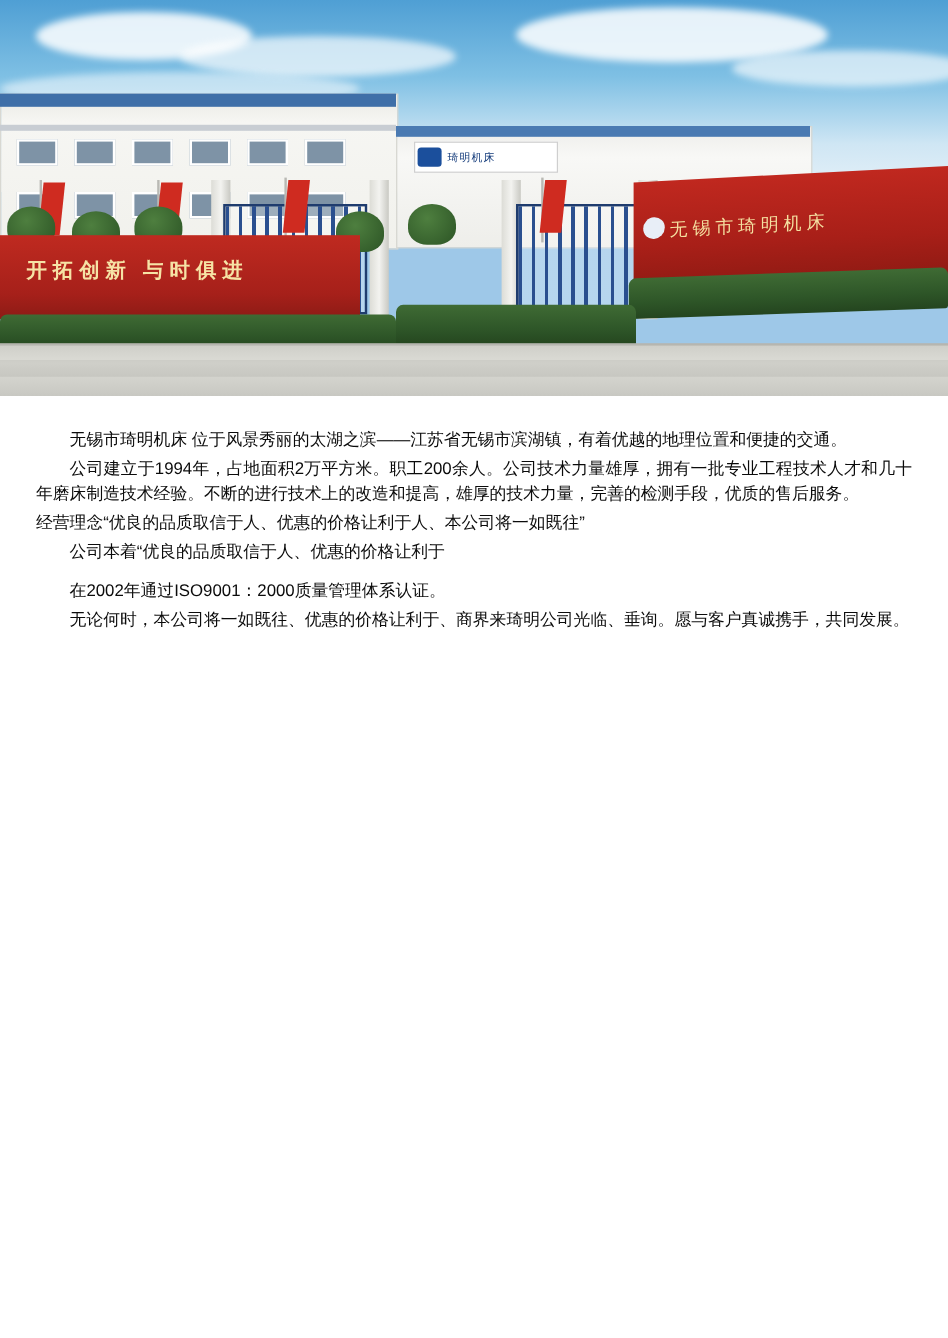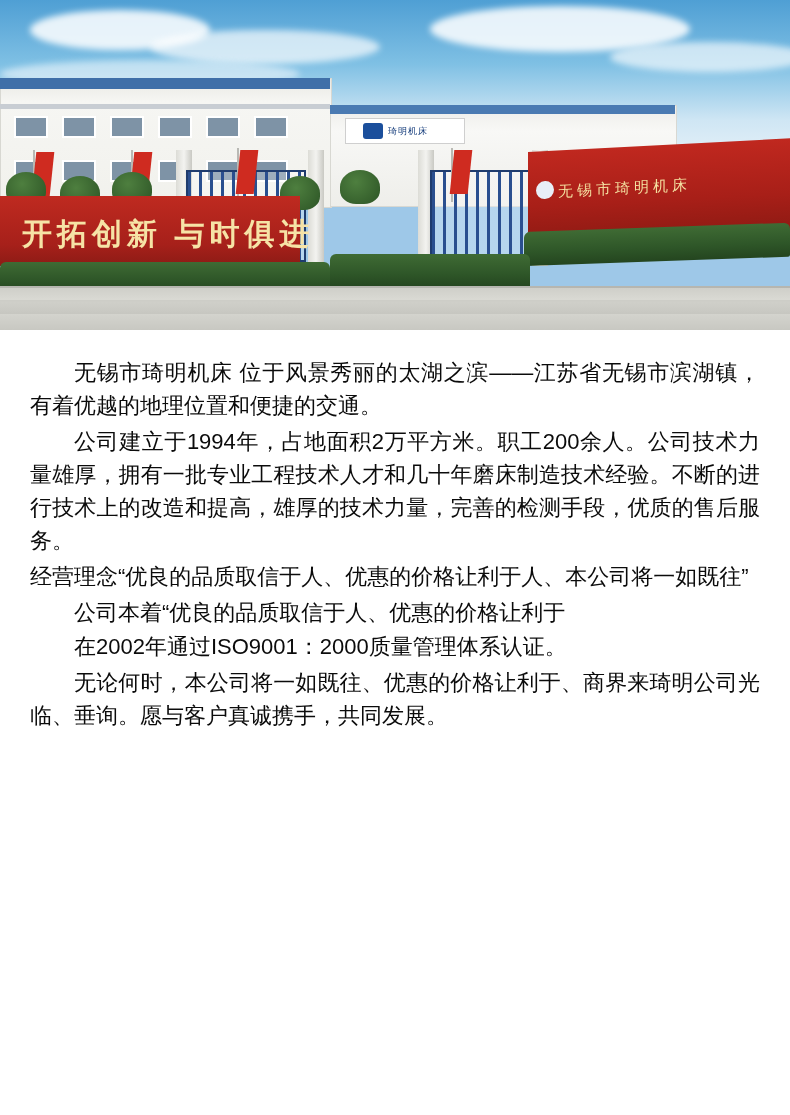--- a/index.html
+++ b/index.html
@@ -92,21 +92,21 @@
   .wr3 { left: 345px; top: 126px; }
 
   
   .sign {
     position: absolute;
     left: 345px; top: 118px;
     width: 120px; height: 26px;
     background: #ffffff;
     border: 1px solid #cfcfcf;
     display: flex; align-items: center; gap: 5px;
-    padding: 0 17px;
+    padding: 0 2px;
     box-sizing: border-box;
   }
   .sign-logo {
     width: 20px; height: 16px;
     background: #1b4f9c;
     border-radius: 3px;
   }
   .sign-text {
     font-size: 9px;
     color: #123a7a;
@@ -144,21 +144,21 @@
   .redwall-l {
     position: absolute;
     left: 0; top: 196px;
     width: 300px; height: 70px;
     background: linear-gradient(to bottom, #bf2a20 0%, #a6201a 70%, #8c1b15 100%);
   }
   .redwall-l .rw-text2 {
     position: absolute;
     left: 22px; top: 18px;
     color: #f6e3a6;
-    font-size: 30px;
+    font-size: 17px;
     letter-spacing: 5px;
     white-space: nowrap;
     font-family: "Liberation Serif", serif;
     font-weight: bold;
   }
 
   
   .gate {
     position: absolute;
     top: 170px;
@@ -243,30 +243,30 @@
     background: rgba(0,0,0,0.06);
   }
 
   
   .body-text {
     padding: 26px 30px 8px 30px;
     box-sizing: border-box;
   }
   .para {
     font-family: "Liberation Sans", sans-serif;
-    font-size: 22px;
+    font-size: 14px;
     line-height: 1.5;
     color: #0b0b0b;
     margin: 0 0 3px 0;
     text-align: justify;
     letter-spacing: 0px;
   }
   .para.indent { text-indent: 2em; }
   .para.noindent { text-indent: 0; }
-  .para.tight { margin-bottom: 1px; }
+  .para.tight { margin-bottom: 12px; }
 </style>
 </head>
 <body>
 
 <div class="page">
 
   <div class="hero">
     <div class="sky"></div>
     <div class="cloud c1"></div>
     <div class="cloud c2"></div>

